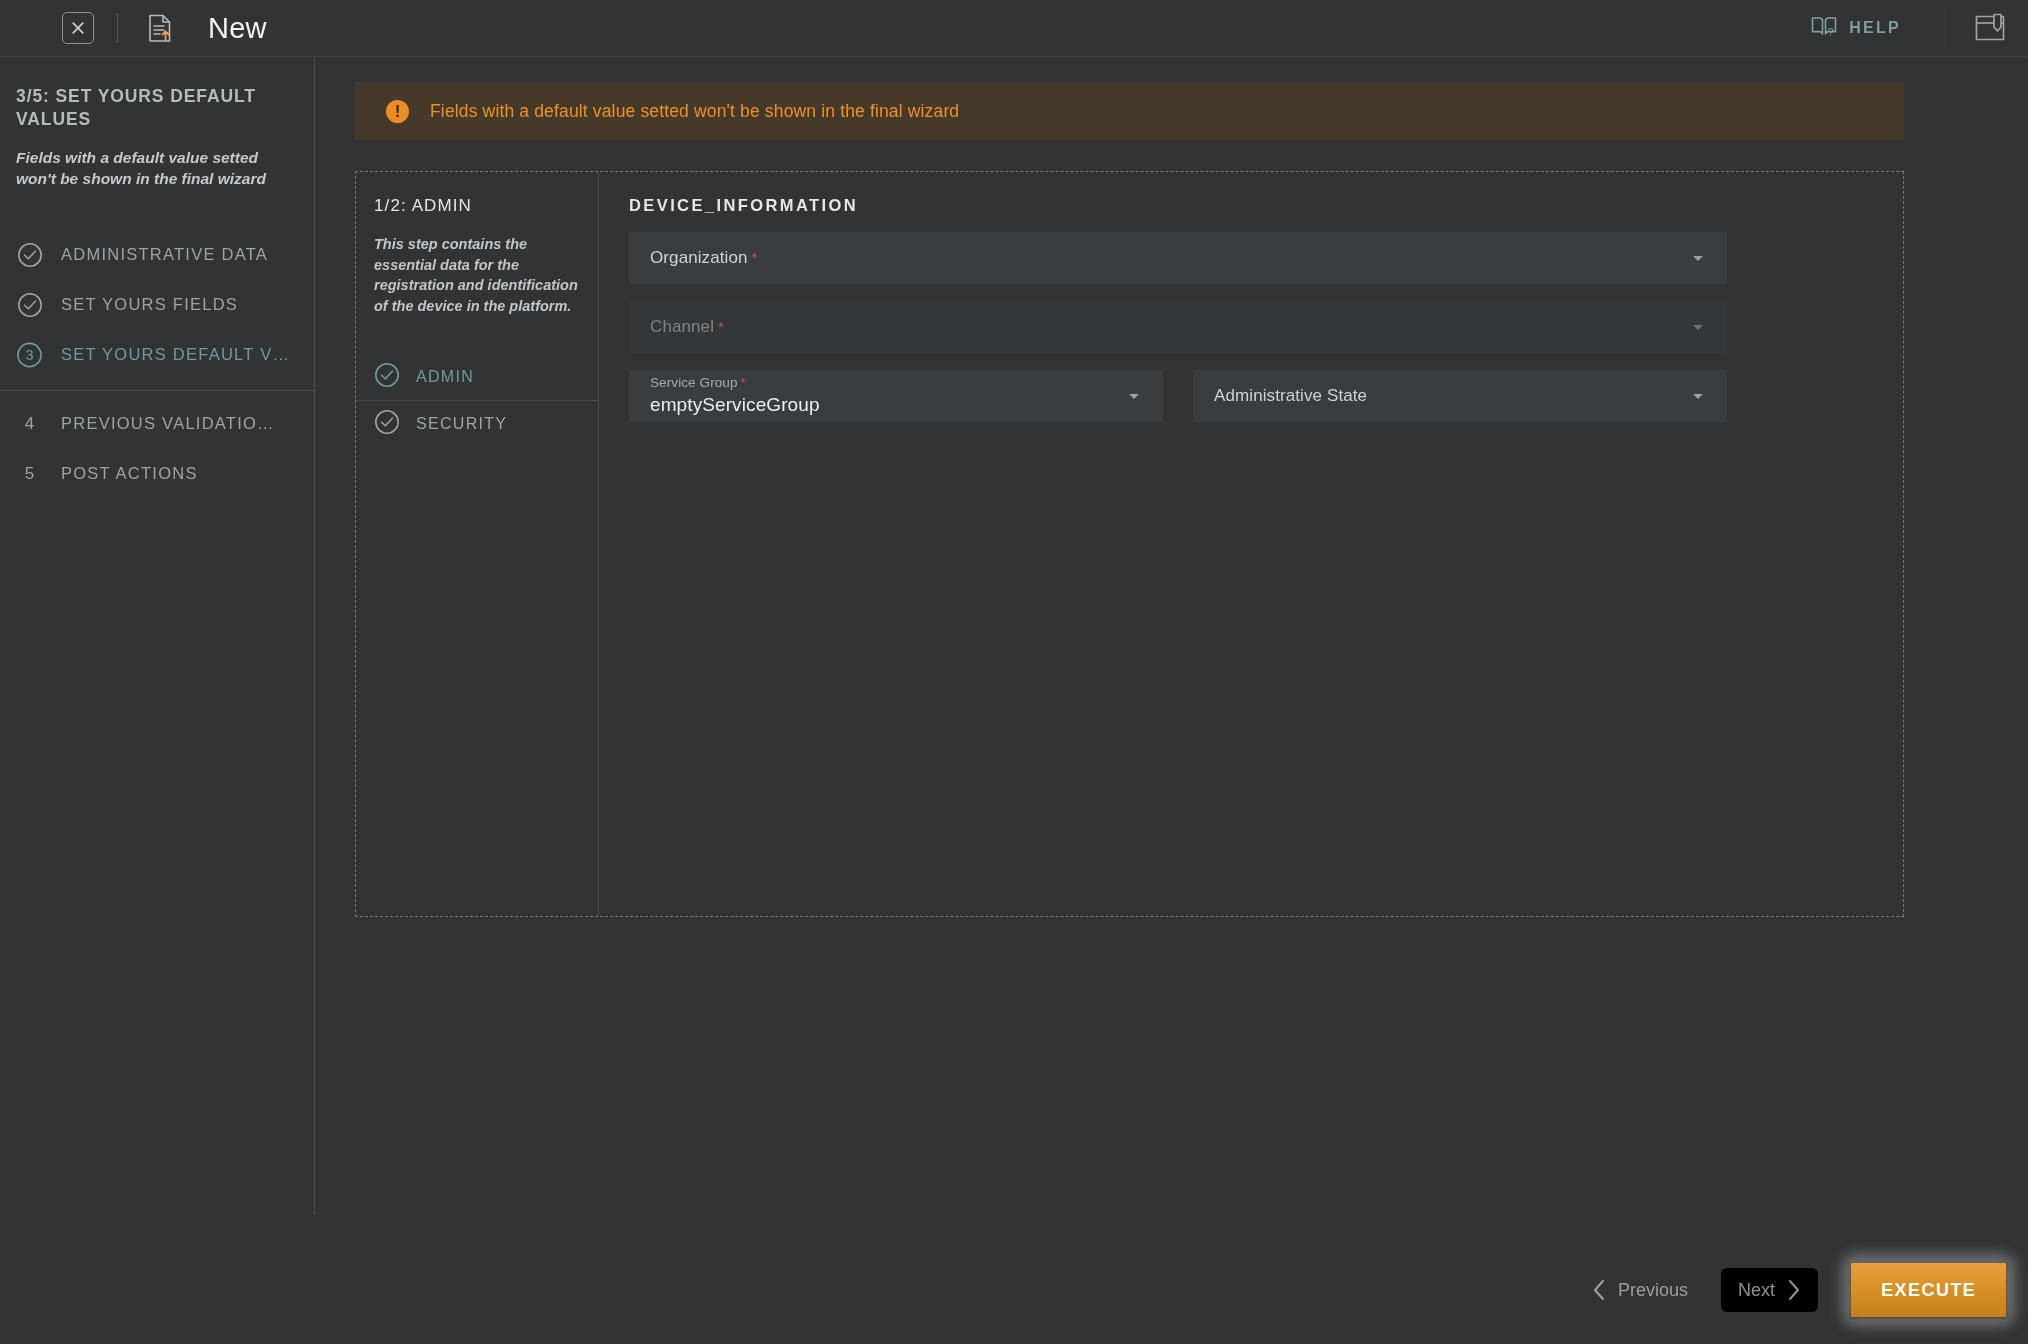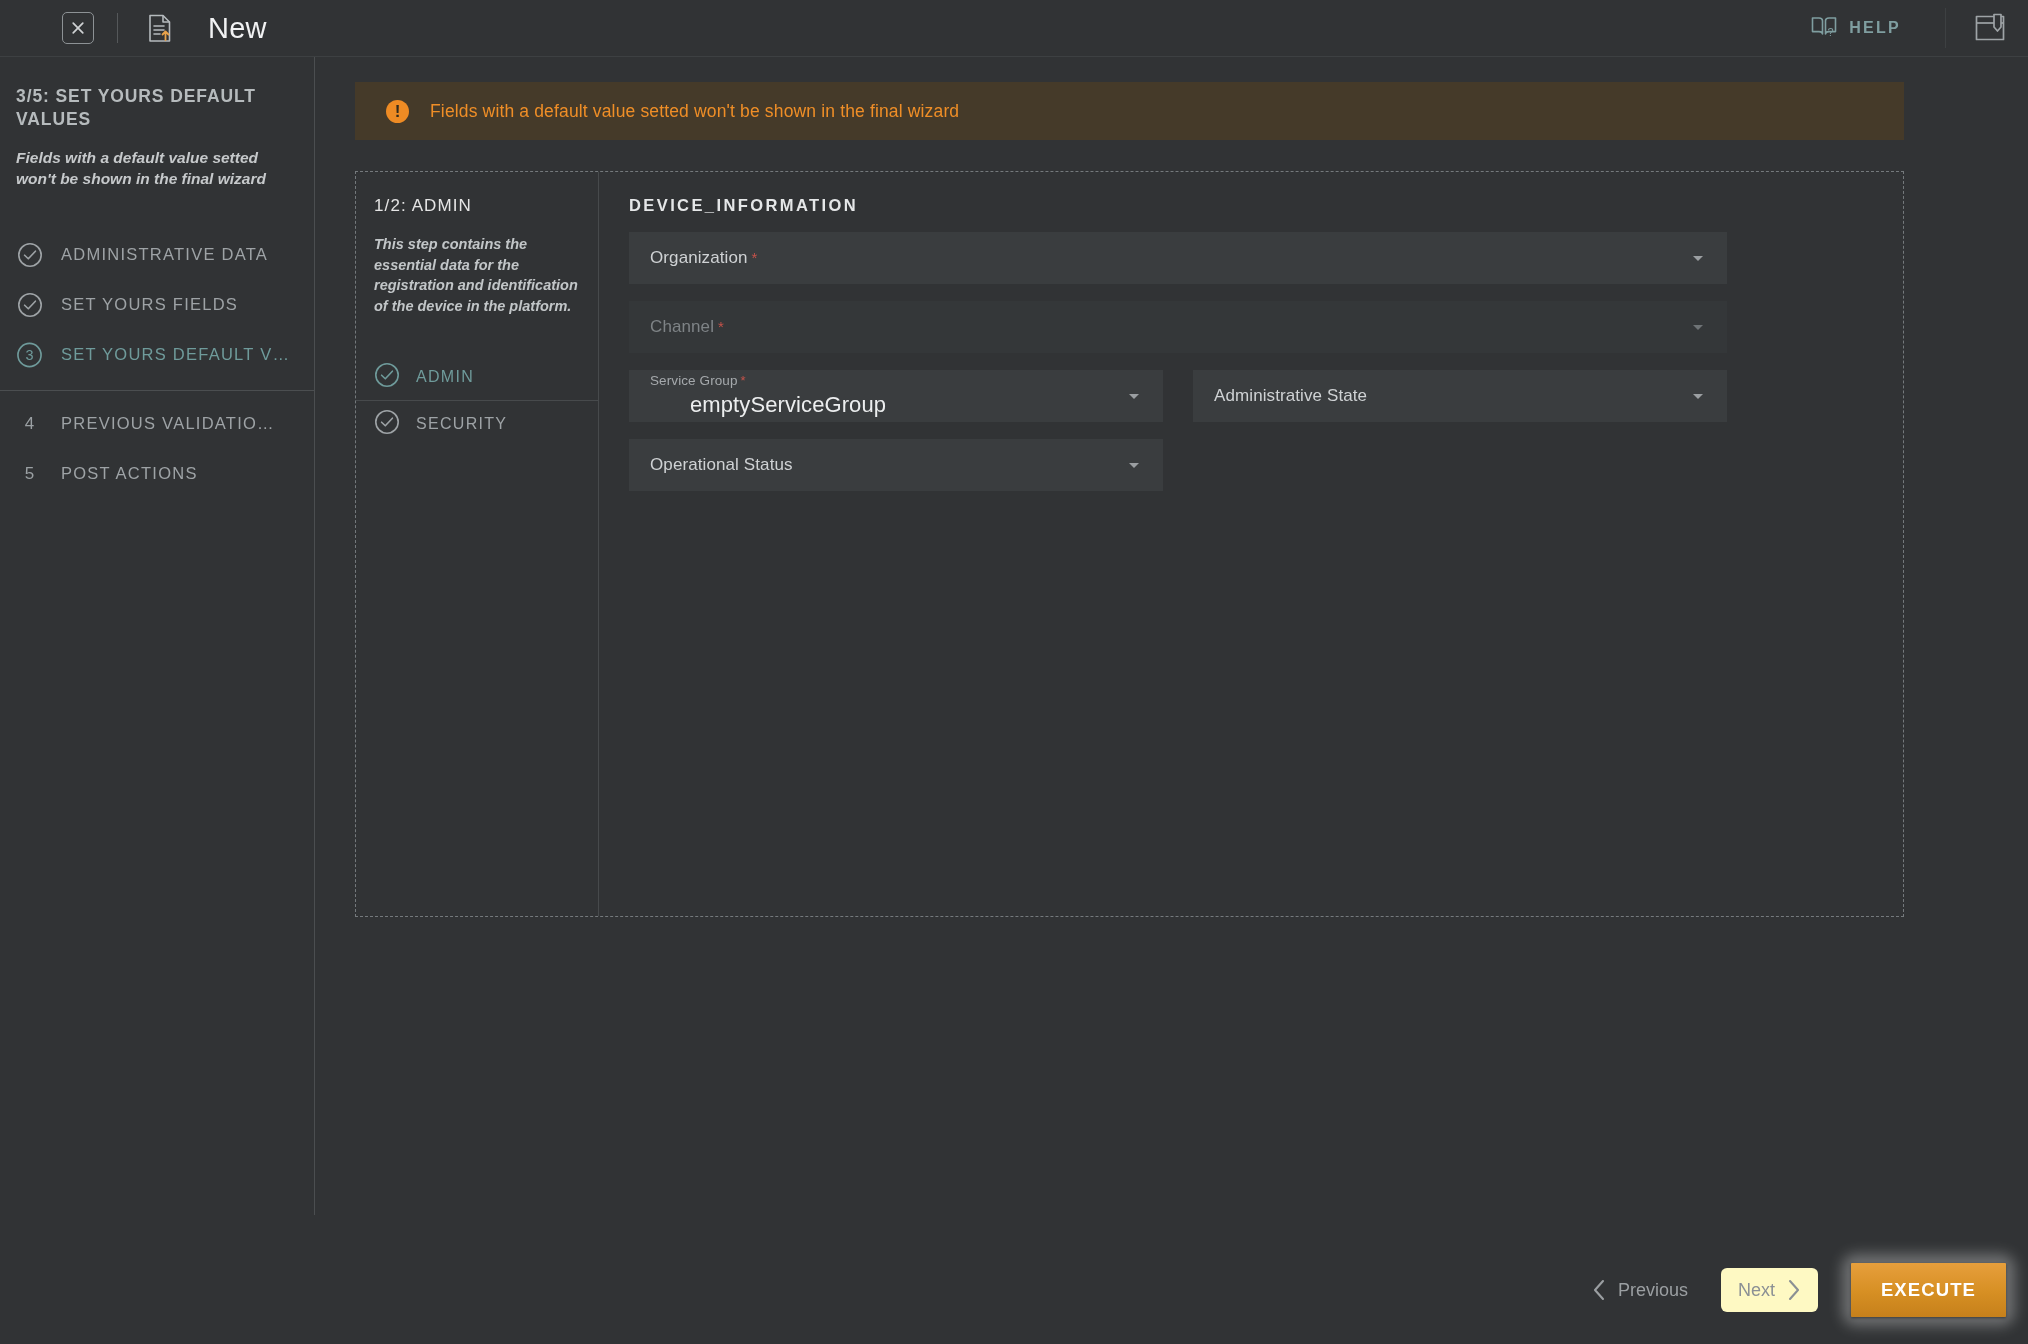--- a/index.html
+++ b/index.html
@@ -292,25 +292,24 @@
   }
   .field .sublabel {
     font-size: 13.5px;
     color: #a5a9ac;
     letter-spacing: 0.1px;
     line-height: 1.1;
     margin-bottom: 4px;
   }
   .field .sublabel .req { color: #c4524a; font-size: 13px; margin-left: 3px; }
   .field .value {
-    font-size: 22px;
+    font-size: 19px;
     color: #eceeef;
     letter-spacing: 0.1px;
     line-height: 1.1;
-    margin-left: 40px;
   }
   .caret {
     position: absolute;
     right: 24px;
     top: 50%;
     margin-top: -2px;
     width: 0; height: 0;
     border-left: 5px solid transparent;
     border-right: 5px solid transparent;
     border-top: 5px solid #9b9fa2;
@@ -332,21 +331,21 @@
     align-items: center;
     gap: 11px;
     font-size: 18px;
     color: #9b9fa2;
     padding: 11px 17px;
     border-radius: 6px;
     cursor: pointer;
     user-select: none;
   }
   .navbtn.next {
-    background: #fef9c3;
+    background: #000000;
     color: #8b9094;
     margin-left: 16px;
   }
   .execute-wrap {
     margin-left: 33px;
     position: relative;
     display: inline-flex;
   }
   .execute-wrap::before {
     content: "";
@@ -525,26 +524,20 @@
           <span class="sublabel"><span>Service Group</span><span class="req">*</span></span>
           <span class="value">emptyServiceGroup</span>
           <span class="caret"></span>
         </div>
         <div class="field w-half">
           <span class="ph">Administrative State</span>
           <span class="caret"></span>
         </div>
       </div>
 
-      <div class="field-row">
-        <div class="field w-half">
-          <span class="ph">Operational Status</span>
-          <span class="caret"></span>
-        </div>
-      </div>
 
     </div>
   </div>
 
   <div class="footer">
     <div class="navbtn">
       <svg width="15" height="22" viewBox="0 0 15 22">
         <path d="M11 2 L3 11 L11 20" fill="none" stroke="#9b9fa2" stroke-width="2.1" stroke-linecap="round" stroke-linejoin="round"></path>
       </svg>
       <span>Previous</span>

